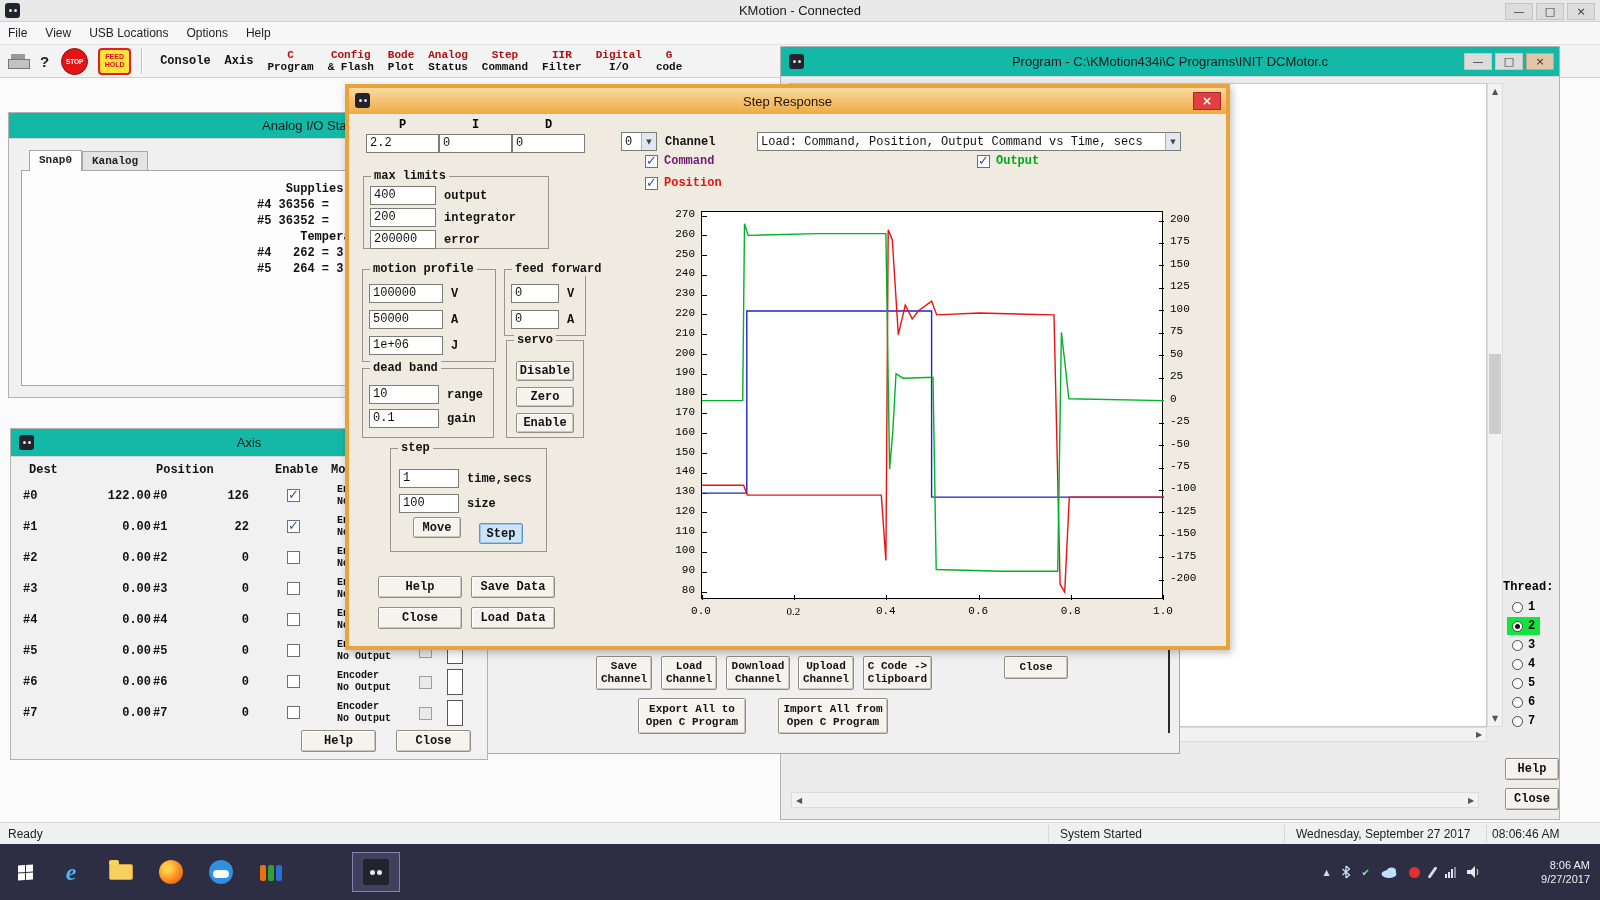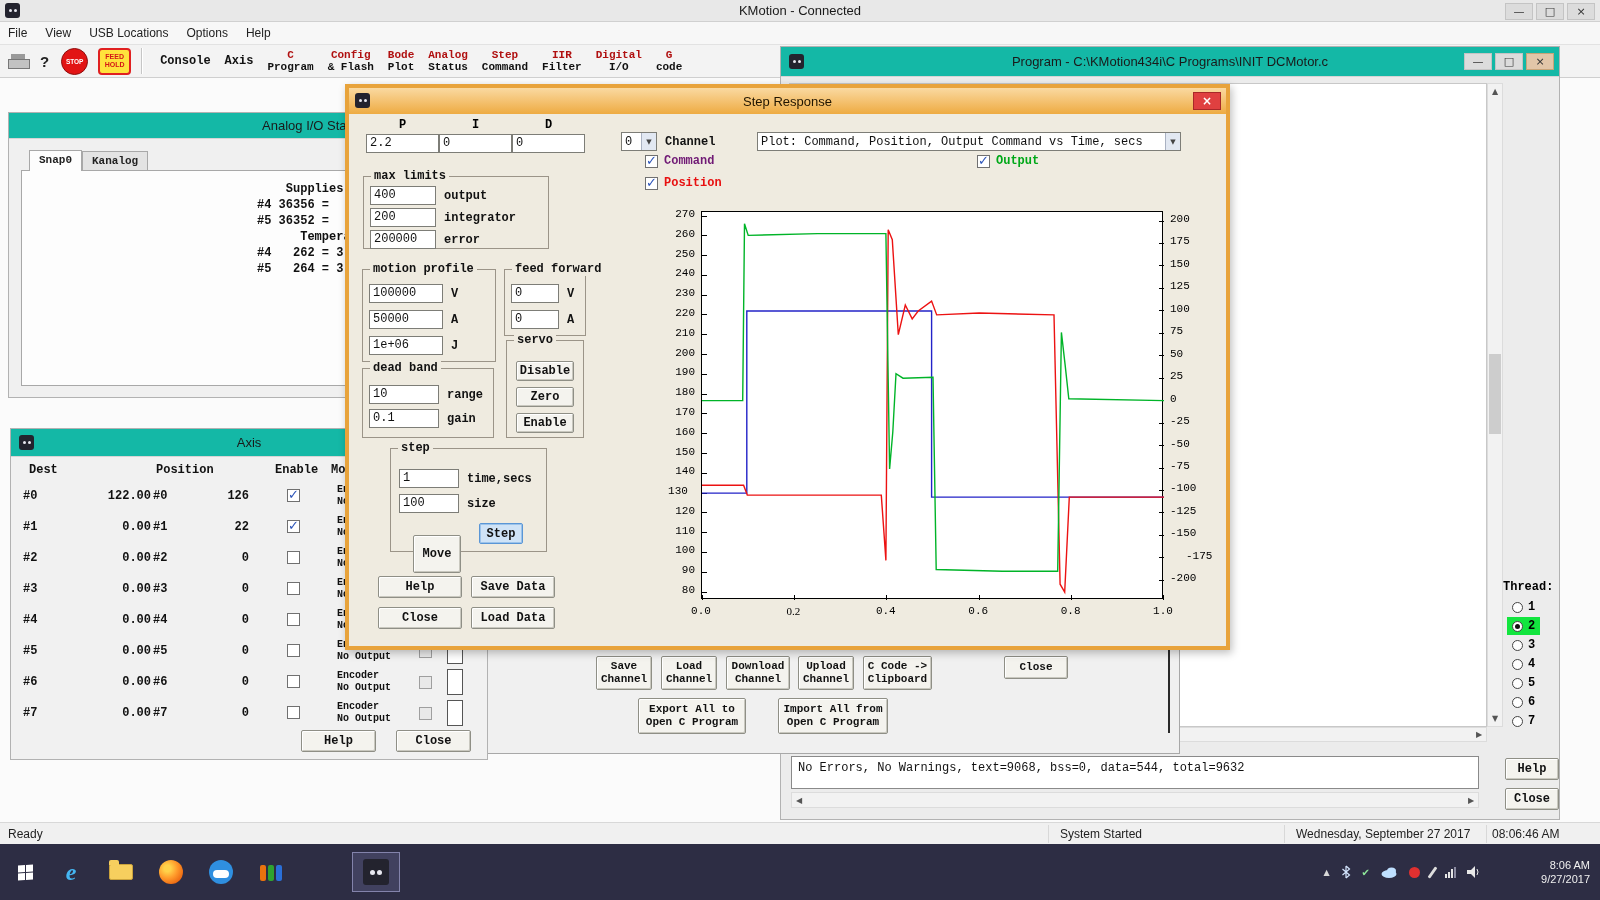--- a/index.html
+++ b/index.html
@@ -224,21 +224,20 @@
     <div class="sb" style="left:706px;top:36px;width:16px;height:644px">
       <span class="sbar" style="left:0;top:0;width:14px;height:15px">▲</span>
       <span class="sbar" style="left:0;bottom:0;width:14px;height:15px">▼</span>
       <span class="sbth" style="left:1px;top:270px;width:12px;height:80px"></span>
     </div>
 
     <div class="sb" style="left:8px;top:680px;width:698px;height:15px">
       <span class="sbar" style="left:0;top:0;width:14px;height:13px">◀</span>
       <span class="sbar" style="right:0;top:0;width:14px;height:13px">▶</span>
     </div>
-    <div id="compile-box">No Errors, No Warnings, text=9068, bss=0, data=544, total=9632</div>
     <div class="sb" style="left:10px;top:745px;width:688px;height:16px">
       <span class="sbar" style="left:0;top:0;width:14px;height:14px">◀</span>
       <span class="sbar" style="right:0;top:0;width:14px;height:14px">▶</span>
     </div>
     <div class="btn" style="left:724px;top:711px;width:54px;height:22px">Help</div>
     <div class="btn" style="left:724px;top:741px;width:54px;height:22px">Close</div>
     <div id="thread-box">
       <span>Thread:</span>
     <div class="thread-row" style="top: 18px;">
           <span class="radio"></span>
@@ -408,21 +407,21 @@
       <div class="field" style="left:17px;top:46px;width:73px">2.2</div>
       <div class="field" style="left:90px;top:46px;width:73px">0</div>
       <div class="field" style="left:163px;top:46px;width:73px">0</div>
 
       <div class="combo" style="left:272px;top:44px;width:36px">
         <span class="cv">0</span>
           <span class="ca">▼</span>
       </div>
       <div class="sd-label" style="left:316px;top:47px">Channel</div>
       <div class="combo" style="left:408px;top:44px;width:424px">
-        <span class="cv">Plot: Command, Position, Output Command vs Time, secs</span>
+        <span class="cv">Load: Command, Position, Output Command vs Time, secs</span>
           <span class="ca">▼</span>
       </div>
 
       <div class="grp" style="left:14px;top:88px;width:186px;height:73px">
         <span class="grp-title">max limits</span>
         <div class="frow" style="left:6px;top:9px">
             <span class="fv" style="width:66px">400</span>
             <span>output</span>
           </div>
         <div class="frow" style="left:6px;top:31px">
@@ -485,21 +484,21 @@
       <div class="grp" style="left:41px;top:360px;width:157px;height:104px">
         <span class="grp-title">step</span>
         <div class="frow" style="left:8px;top:20px">
             <span class="fv" style="width:60px">1</span>
             <span>time,secs</span>
           </div>
         <div class="frow" style="left:8px;top:45px">
             <span class="fv" style="width:60px">100</span>
             <span>size</span>
           </div>
-        <div class="btn" style="left:22px;top:86px;width:48px;height:38px">Move</div>
+        <div class="btn" style="left:22px;top:68px;width:48px;height:21px">Move</div>
         <div class="btn hl" style="left:88px;top:74px;width:44px;height:21px">Step</div>
       </div>
 
       <div class="btn" style="left:29px;top:488px;width:84px;height:22px">Help</div>
       <div class="btn" style="left:122px;top:488px;width:84px;height:22px">Save Data</div>
       <div class="btn" style="left:29px;top:519px;width:84px;height:22px">Close</div>
       <div class="btn" style="left:122px;top:519px;width:84px;height:22px">Load Data</div>
 
       <div id="chart-wrap">
         <div id="plot-box">
@@ -559,42 +558,42 @@
           <div class="tkL" style="top: 89.1429px;">230</div>
           <div class="tkL" style="top: 108.939px;">220</div>
           <div class="tkL" style="top: 128.735px;">210</div>
           <div class="tkL" style="top: 148.531px;">200</div>
           <div class="tkL" style="top: 168.327px;">190</div>
           <div class="tkL" style="top: 188.122px;">180</div>
           <div class="tkL" style="top: 207.918px;">170</div>
           <div class="tkL" style="top: 227.714px;">160</div>
           <div class="tkL" style="top: 247.51px;">150</div>
           <div class="tkL" style="top: 267.306px;">140</div>
-          <div class="tkL" style="top: 287.102px; text-align: center;">130</div>
+          <div class="tkL" style="top: 287.102px;">130</div>
           <div class="tkL" style="top: 306.898px;">120</div>
           <div class="tkL" style="top: 326.694px;">110</div>
           <div class="tkL" style="top: 346.49px;">100</div>
           <div class="tkL" style="top: 366.286px;">90</div>
           <div class="tkL" style="top: 386.082px;">80</div>
           <div class="tkR" style="top: 14.9815px;">200</div>
           <div class="tkR" style="top: 37.4352px;">175</div>
           <div class="tkR" style="top: 59.8889px;">150</div>
           <div class="tkR" style="top: 82.3426px;">125</div>
           <div class="tkR" style="top: 104.796px;">100</div>
           <div class="tkR" style="top: 127.25px;">75</div>
           <div class="tkR" style="top: 149.704px;">50</div>
           <div class="tkR" style="top: 172.157px;">25</div>
           <div class="tkR" style="top: 194.611px;">0</div>
           <div class="tkR" style="top: 217.065px;">-25</div>
           <div class="tkR" style="top: 239.519px;">-50</div>
           <div class="tkR" style="top: 261.972px;">-75</div>
           <div class="tkR" style="top: 284.426px;">-100</div>
           <div class="tkR" style="top: 306.88px;">-125</div>
           <div class="tkR" style="top: 329.333px;">-150</div>
-          <div class="tkR" style="top: 351.787px; margin-left: 16px;">-175</div>
+          <div class="tkR" style="top: 351.787px;">-175</div>
           <div class="tkR" style="top: 374.241px;">-200</div>
           <div class="tkX" style="left: 22px; top: 407px;">0.0</div>
           <div class="tkX" style="left: 114.4px; top: 407px; font-family: Liberation Serif, serif;">0.2</div>
           <div class="tkX" style="left: 206.8px; top: 407px;">0.4</div>
           <div class="tkX" style="left: 299.2px; top: 407px;">0.6</div>
           <div class="tkX" style="left: 391.6px; top: 407px;">0.8</div>
           <div class="tkX" style="left: 484px; top: 407px;">1.0</div>
         </div>
     <div class="pcheck" style="left: 296px; top: 66px;">
           <span class="cbx on"></span>

